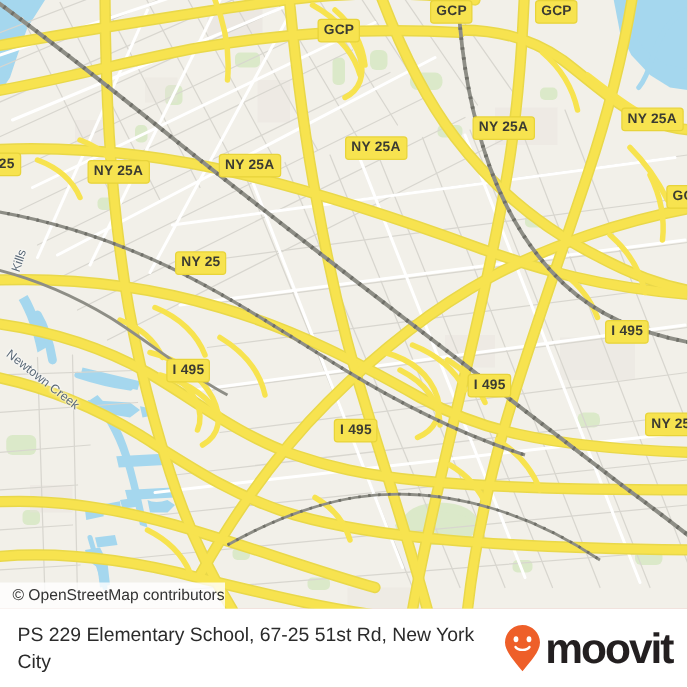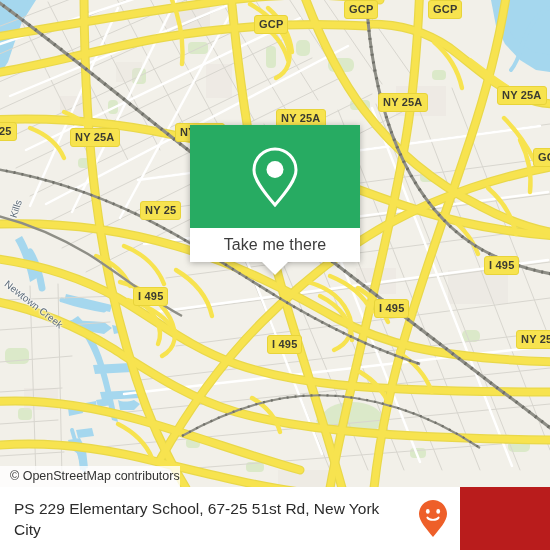--- a/index.html
+++ b/index.html
@@ -106,21 +106,21 @@
     padding: 1px 0 2px 10px;
     white-space: nowrap;
     z-index: 30;
   }
 
   
   #footer {
     position: absolute;
     left: 0;
     top: 487px;
-    width: 460px;
+    width: 550px;
     height: 63px;
     background: #ffffff;
     display: flex;
     align-items: center;
     box-sizing: border-box;
     padding: 0 12px 0 14px;
     z-index: 40;
   }
   #footer-caption {
     flex: 1 1 auto;
@@ -394,41 +394,30 @@
         <div class="shield" style="left: 374px; top: 299px;">I 495</div>
         <div class="shield" style="left: 267px; top: 335px;">I 495</div>
         <div class="shield" style="left: 516px; top: 330px;">NY 25A</div>
       </div>
 
     <div id="waterlabel-layer">
         <div class="waterlabel" style="left: 13px; top: 212px; transform: rotate(-72deg); transform-origin: left center;">Kills</div>
         <div class="waterlabel" style="left: 6px; top: 277px; transform: rotate(38deg); transform-origin: left center;">Newtown Creek</div>
       </div>
 
-    <div id="callout">
-      <div id="callout-green">
-        <svg width="52" height="64" viewBox="0 0 52 64">
-          <path d="M26 4 C14.4 4 5 13.4 5 25 C5 34 13 45 26 60 C39 45 47 34 47 25 C47 13.4 37.6 4 26 4 Z" fill="none" stroke="#ffffff" stroke-width="3"></path>
-          <circle cx="26" cy="24.5" r="8.5" fill="#ffffff"></circle>
-        </svg>
-      </div>
-      <div id="callout-white">
-        <span id="callout-label">Take me there</span>
-      </div>
-      <div id="callout-tail"></div>
-    </div>
 
     <div id="osm-attrib">© OpenStreetMap contributors</div>
   </div>
 
   <div id="footer">
     <div id="footer-caption">PS 229 Elementary School, 67-25 51st Rd, New York City</div>
     <div id="brand">
       <svg width="30" height="40" viewBox="0 0 30 40">
         <path d="M15 1 C7.3 1 1 7.3 1 15 C1 22.3 9 30.5 15 38 C21 30.5 29 22.3 29 15 C29 7.3 22.7 1 15 1 Z" fill="#ee5f29"></path>
         <ellipse cx="9.8" cy="12.4" rx="1.9" ry="2.4" fill="#ffffff"></ellipse>
         <ellipse cx="20.2" cy="12.4" rx="1.9" ry="2.4" fill="#ffffff"></ellipse>
         <path d="M9.4 18.6 C11.4 21.6 18.6 21.6 20.6 18.6" fill="none" stroke="#ffffff" stroke-width="1.9" stroke-linecap="round"></path>
       </svg>
+      <span id="brand-name">moovit</span>
     </div>
   </div>
 
 </div>
 
 </body></html>

